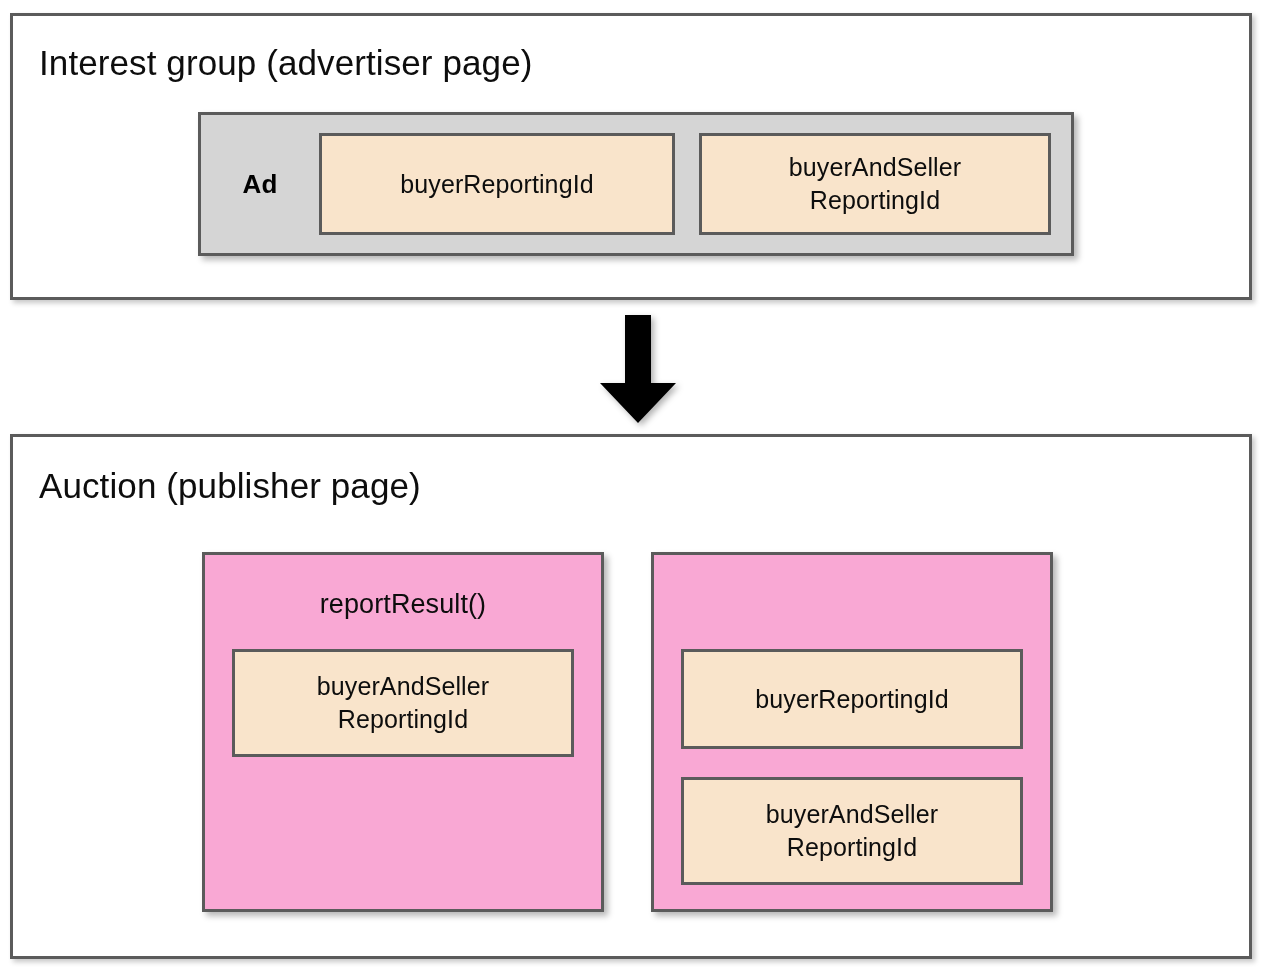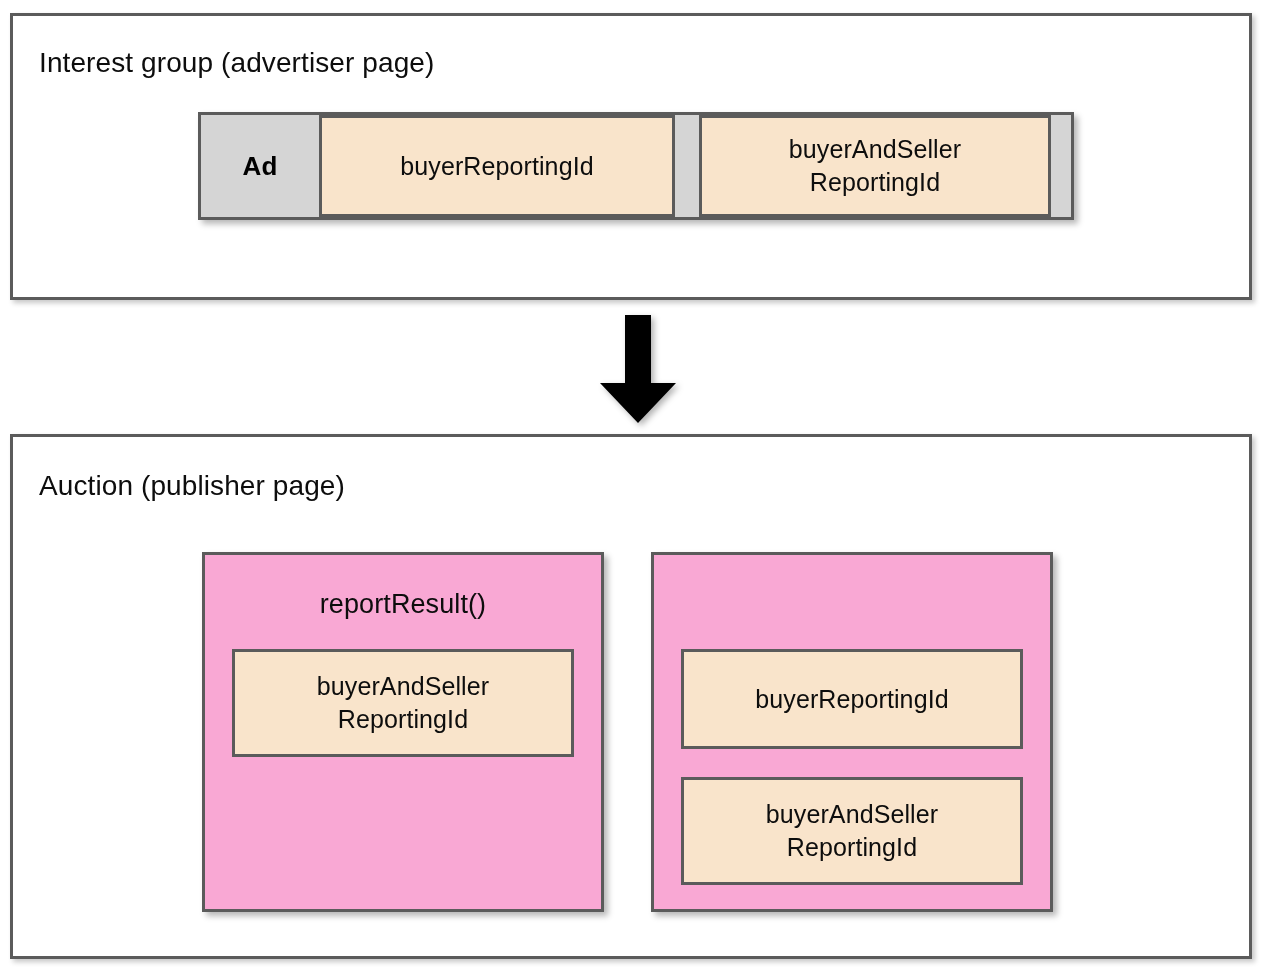--- a/index.html
+++ b/index.html
@@ -39,36 +39,36 @@
   #panel-auction {
     left: 10px;
     top: 434px;
     width: 1242px;
     height: 525px;
   }
 
   .panel-title {
     position: absolute;
     left: 26px;
-    font-size: 28px;
+    font-size: 35px;
     line-height: 38px;
     letter-spacing: 0.1px;
     color: #0d0d0d;
     white-space: nowrap;
   }
   #panel-interest-group .panel-title { top: 28px; }
   #panel-auction .panel-title { top: 30px; }
 
   
   .ad-box {
     position: absolute;
     left: 185px;
     top: 96px;
     width: 876px;
-    height: 108px;
+    height: 144px;
     background: #d5d5d5;
     border: 3px solid #5b5b5b;
     box-sizing: border-box;
     box-shadow: 4px 4px 6px rgba(0,0,0,0.28);
     display: flex;
     flex-direction: row;
     align-items: center;
     padding: 0 16px 0 0;
   }
   .ad-label {

